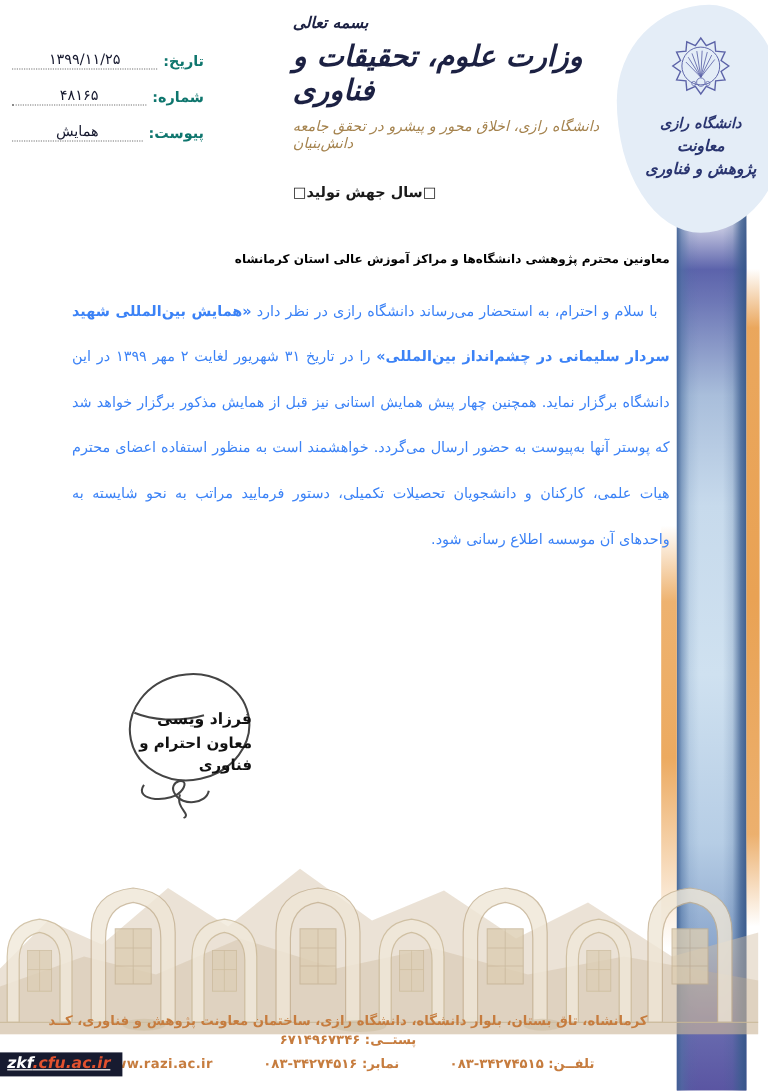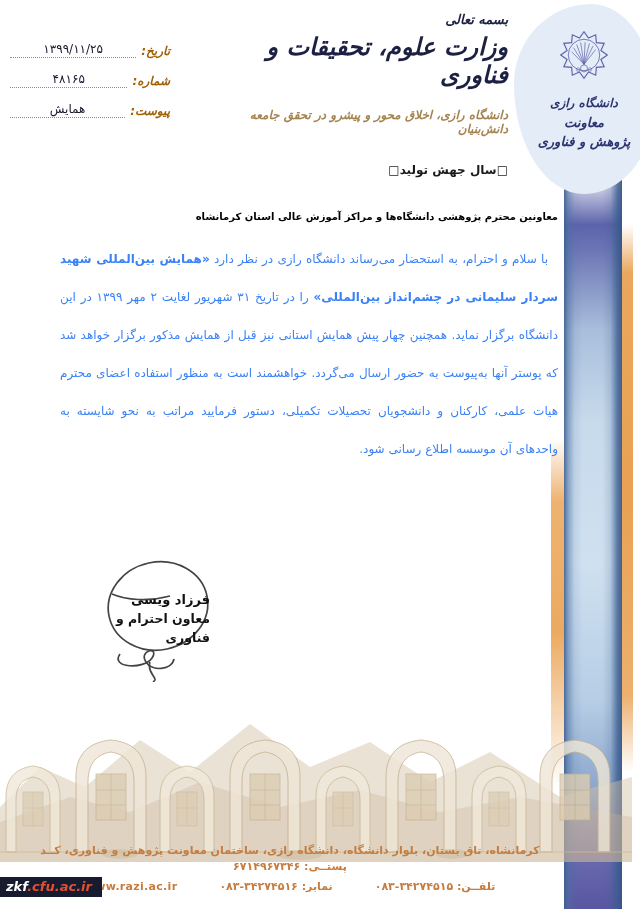--- a/index.html
+++ b/index.html
@@ -17,29 +17,29 @@
   .bar-orange-right{position:absolute;left:622px;top:224px;width:11px;height:548px;
     background:linear-gradient(180deg, rgba(233,162,84,0) 0%, rgba(233,162,84,.95) 9%,
       #e9a254 50%, rgba(233,162,84,.85) 86%, rgba(233,162,84,0) 100%);}
   .bar-orange-left{position:absolute;left:551px;top:438px;width:13px;height:352px;
     background:linear-gradient(180deg, rgba(236,170,96,0) 0%, rgba(236,170,96,.9) 18%,
       #ecaa60 55%, rgba(236,170,96,0) 100%);}
 
   
   .meta{position:absolute;left:10px;top:42px;width:160px;direction:rtl;}
   .meta-row{display:flex;align-items:flex-end;margin-bottom:14px;font-size:12px;}
-  .meta-label{font-style:italic;font-weight:bold;color:#a16207;margin-left:5px;white-space:nowrap;}
+  .meta-label{font-weight:bold;color:#0f766e;margin-left:5px;white-space:nowrap;}
   .meta-value{flex:1;border-bottom:1px dotted #8a8a8a;text-align:center;color:#15182e;
     padding-bottom:1px;direction:ltr;font-size:12px;}
 
   
-  .hdr{position:absolute;left:214px;top:12px;width:294px;text-align:right;direction:rtl;color:#1c2143;}
+  .hdr{position:absolute;left:244px;top:12px;width:294px;text-align:left;direction:rtl;color:#1c2143;}
   .bismillah{font-size:13px;font-weight:bold;font-style:italic;}
   .ministry{font-size:24px;font-weight:bold;font-style:italic;margin-top:6px;letter-spacing:-.5px;}
-  .motto{font-size:12px;font-weight:bold;font-style:italic;color:#a5834e;margin-top:19px;}
+  .motto{font-size:12px;font-weight:normal;font-style:italic;color:#a5834e;margin-top:9px;}
   .slogan{font-size:12px;color:#1a1a1a;margin-top:27px;font-weight:bold;}
 
   
   .logo-blob{position:absolute;left:514px;top:4px;width:140px;height:190px;background:#e4edf7;
     border-radius:55% 45% 50% 50% / 42% 48% 46% 58%;text-align:center;direction:rtl;}
   .logo-blob svg{margin-top:16px;}
   .logo-line{color:#2a3570;font-weight:bold;font-style:italic;line-height:19px;}
   .logo-line.l1{font-size:12px;}
   .logo-line.l2{font-size:13px;}
   .logo-line.l3{font-size:13px;}
@@ -63,21 +63,21 @@
 
   
   .footer{position:absolute;left:20px;top:843px;width:540px;direction:rtl;text-align:center;
     color:#c67c3e;font-weight:bold;font-size:11px;line-height:16px;z-index:5;}
   .footer-line2{display:flex;direction:rtl;justify-content:center;gap:42px;margin-top:4px;}
   .num{direction:ltr;unicode-bidi:embed;}
   .website{letter-spacing:.3px;}
 
   
   .zkf{position:absolute;left:0;top:877px;background:#171b30;color:#fff;font-style:italic;
-    font-weight:bold;font-size:13px;padding:2px 10px 3px 6px;z-index:6;}
+    font-weight:bold;font-size:13px;padding:2px 10px 3px 6px;z-index:6;text-decoration:underline;}
   .zkf .suffix{color:#e2512e;}
 </style>
 </head>
 <body>
 
 <div class="page">
 
   <div class="bar-main"></div>
   <div class="bar-orange-right"></div>
   <div class="bar-orange-left"></div>

